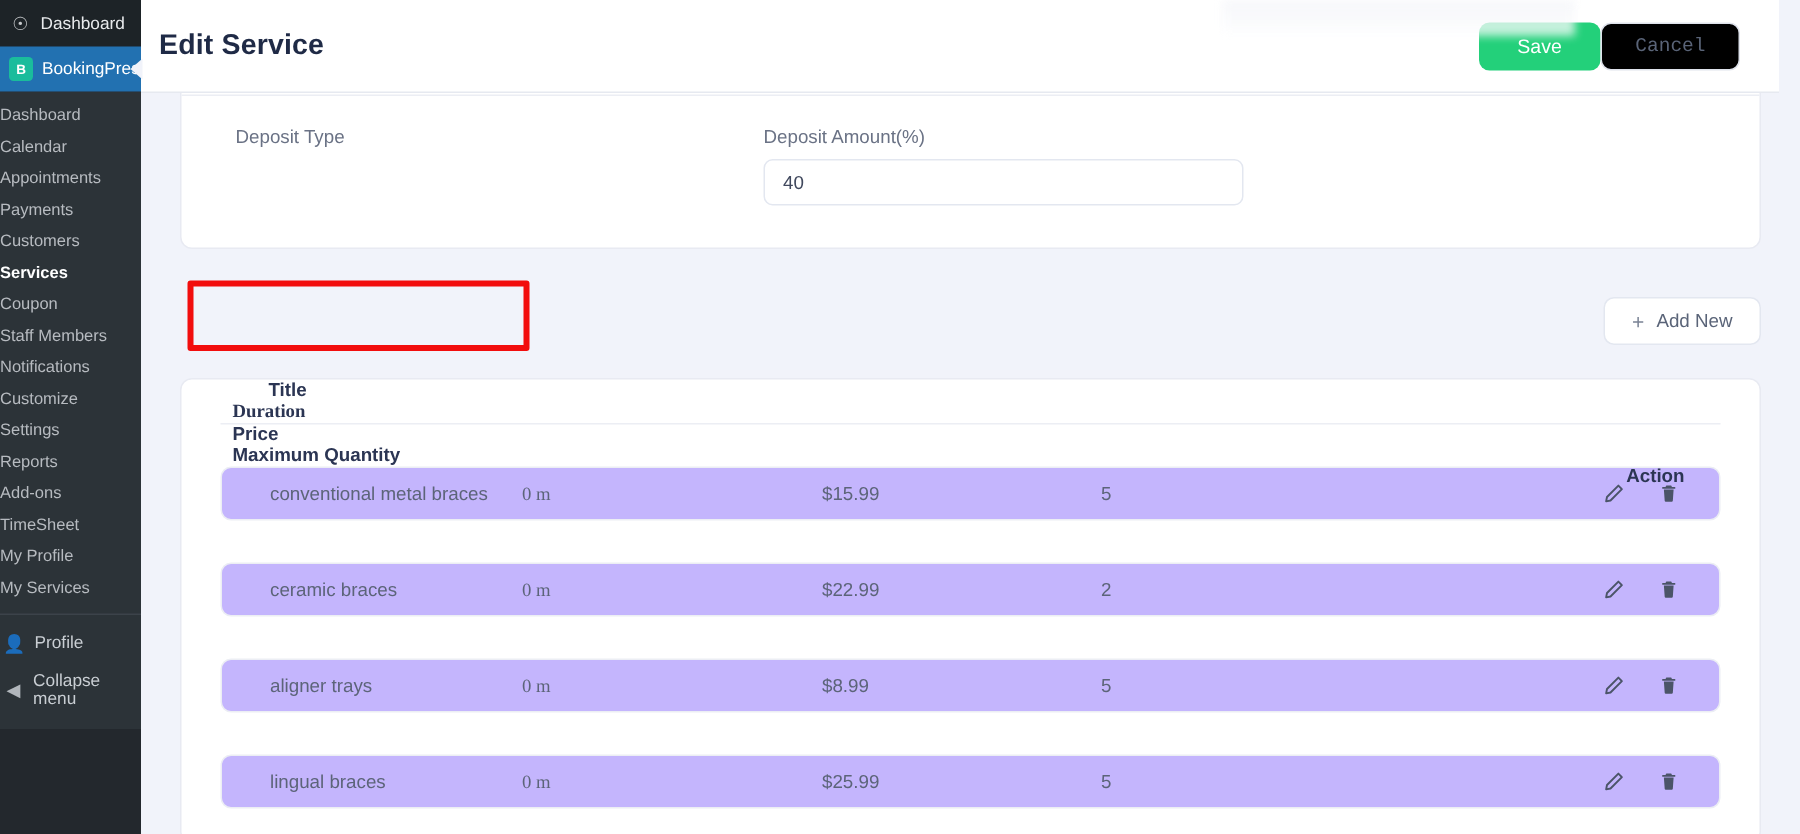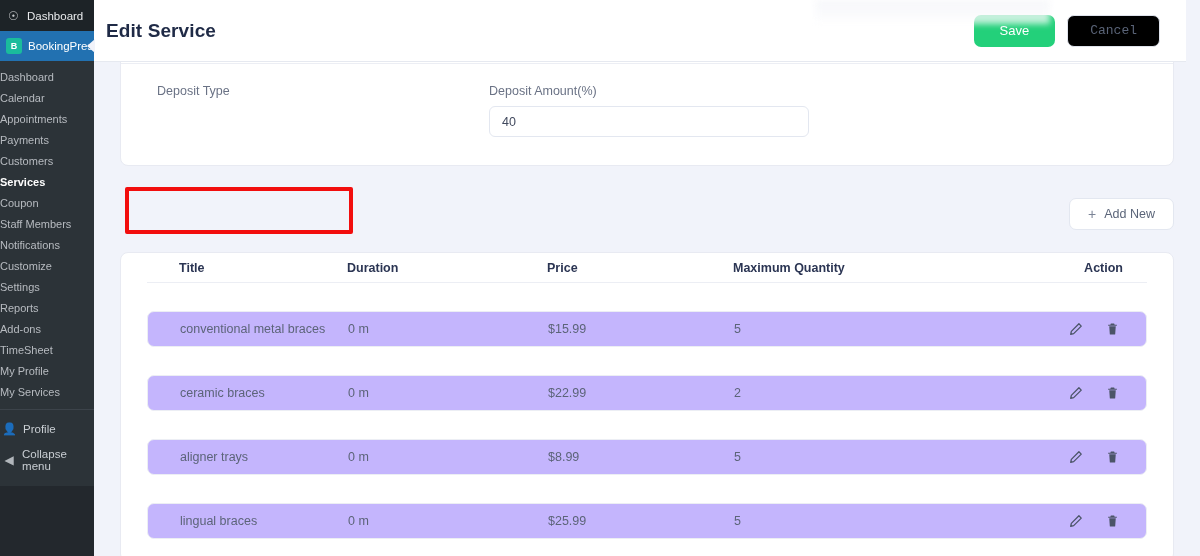--- a/index.html
+++ b/index.html
@@ -75,21 +75,21 @@
     background: #ffffff;
     border-bottom: 1px solid #e6e9f0;
     display: flex; align-items: center;
     padding: 0 26px 0 26px;
     z-index: 20;
   }
   .page-title {
     font-size: 19px; font-weight: bold; color: #1f2a46;
     letter-spacing: .1px;
   }
-  .topbar-actions { margin-left: auto; display: flex; gap: 12px; align-items: center; justify-content: center; }
+  .topbar-actions { margin-left: auto; display: flex; align-items: center; justify-content: center; }
   .btn-save {
     background: #23d07a; color: #fff; border: none;
     border-radius: 7px; padding: 0 26px; height: 32px;
     font-size: 13px; font-weight: 500; cursor: pointer;
     font-family: inherit;
   }
   .btn-cancel {
     background: #000000; color: #5a6478;
     border: 1px solid #dfe3ec; border-radius: 7px;
     padding: 0 22px; height: 32px;
@@ -117,21 +117,21 @@
     border-radius: 8px;
     margin: 0 26px;
   }
   
   .card-deposit {
     margin-top: -42px;
     padding-top: 42px;
   }
   .card-divider { height: 1px; background: #eceef4; }
   .deposit-row {
-    display: flex; gap: 12px;
+    display: flex; gap: 32px;
     padding: 20px 36px 28px 36px;
   }
   .field { width: 320px; }
   .field-label {
     font-size: 12.5px; color: #6a7285; margin-bottom: 8px;
   }
   .select-box, .input-box {
     height: 31px; border: 1px solid #e3e7f0; border-radius: 6px;
     background: #fff; display: flex; align-items: center;
     padding: 0 12px; font-size: 12.5px; color: #41495e;
@@ -175,30 +175,31 @@
   .btn-addnew .plus { font-size: 14px; line-height: 1; color: #7b8496; }
 
   
   .card-extras { margin-top: 14px; padding-bottom: 22px; }
   .extras-count {
     padding: 22px 34px 16px 34px;
     font-size: 13.5px; font-weight: bold; color: #6d7589;
   }
   .extras-table { padding: 0 26px; }
   .thead {
-    display: flex; align-items: center;
+    display: flex; 
     height: 30px;
     border-bottom: 1px solid #eceef4;
     padding: 0 8px;
+    flex-direction: column;
   }
   .th {
     font-size: 12.5px; font-weight: bold; color: #2b3553;
   }
   .col-title   { width: 192px; padding-left: 24px; }
-  .col-dur     { width: 200px; }
+  .col-dur     { width: 200px; font-family: Liberation Serif, serif; }
   .col-price   { width: 186px; }
   .col-qty     { width: 282px; }
   .col-action  { flex: 1; text-align: right; padding-right: 16px; }
 
   .trow {
     display: flex; align-items: center;
     min-height: 36px;
     margin-top: 28px;
     border: 1px solid #eceef4;
     border-radius: 7px;

